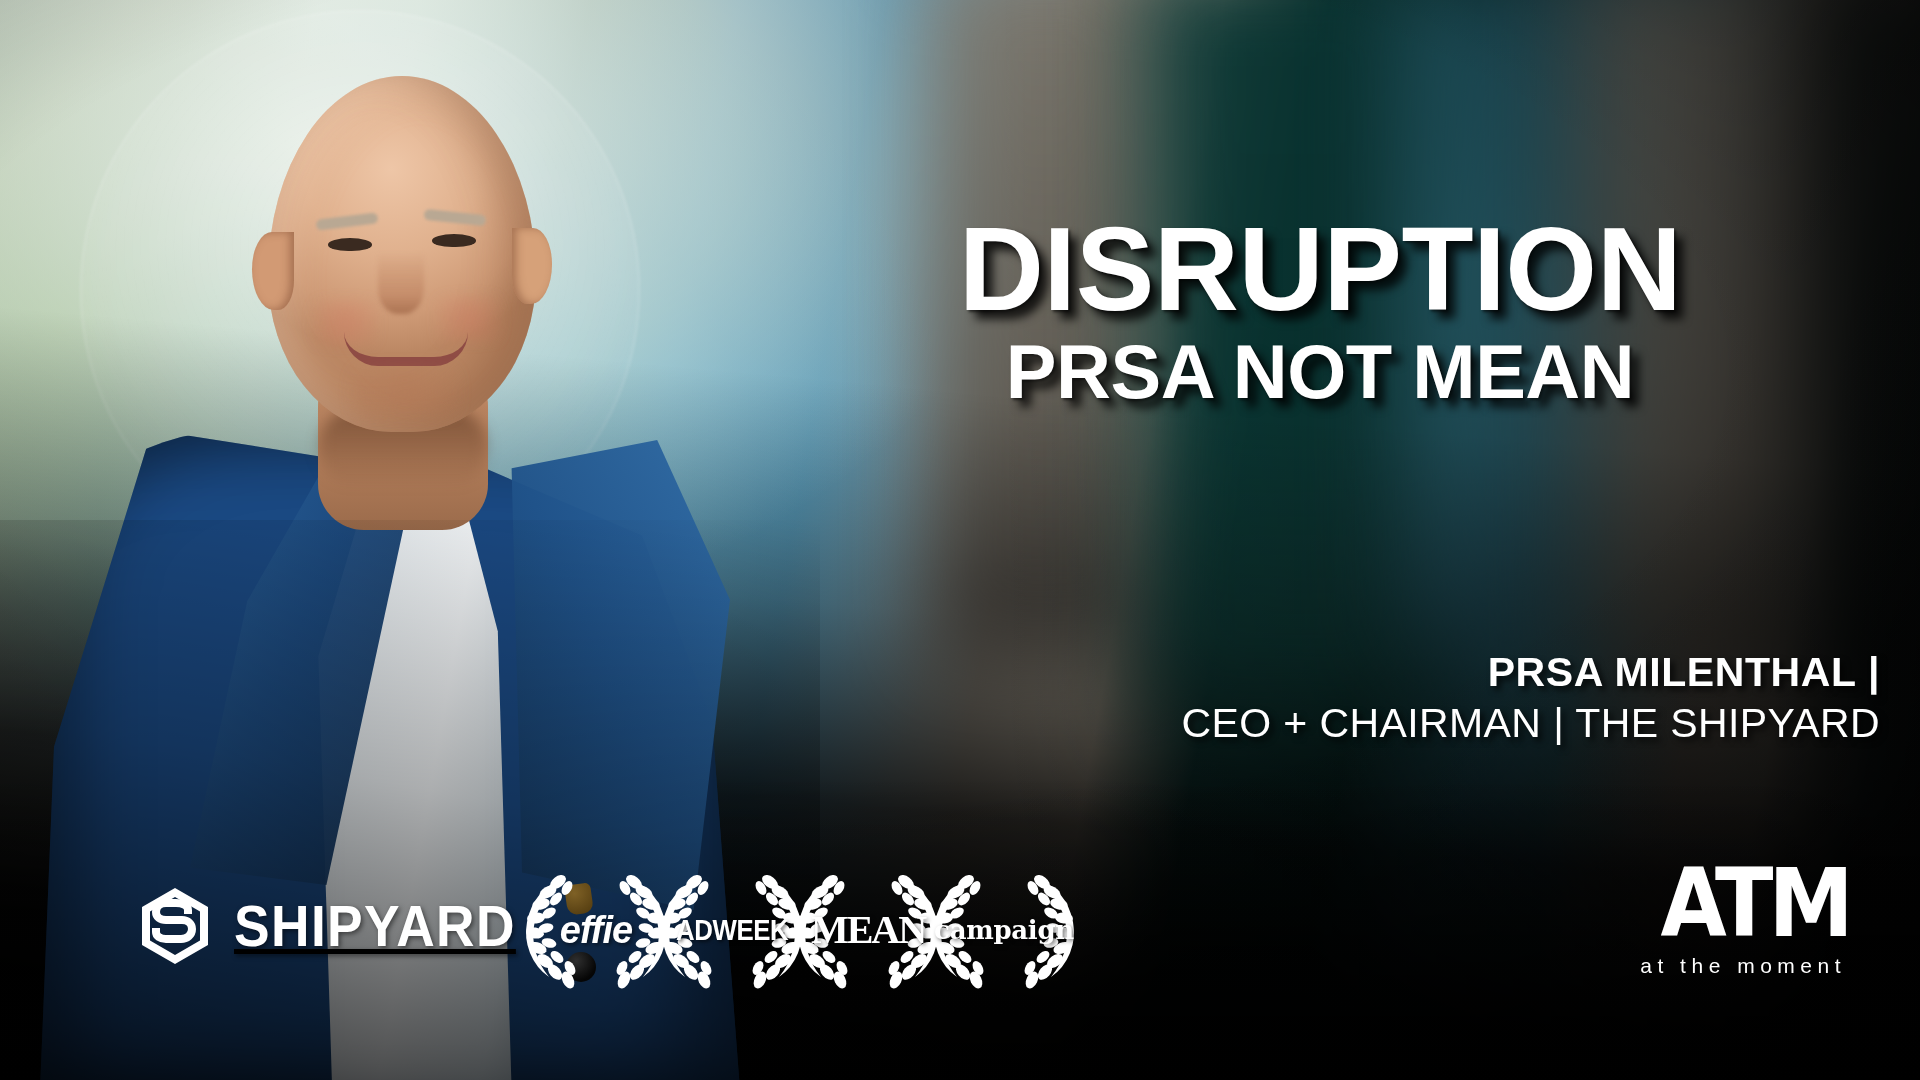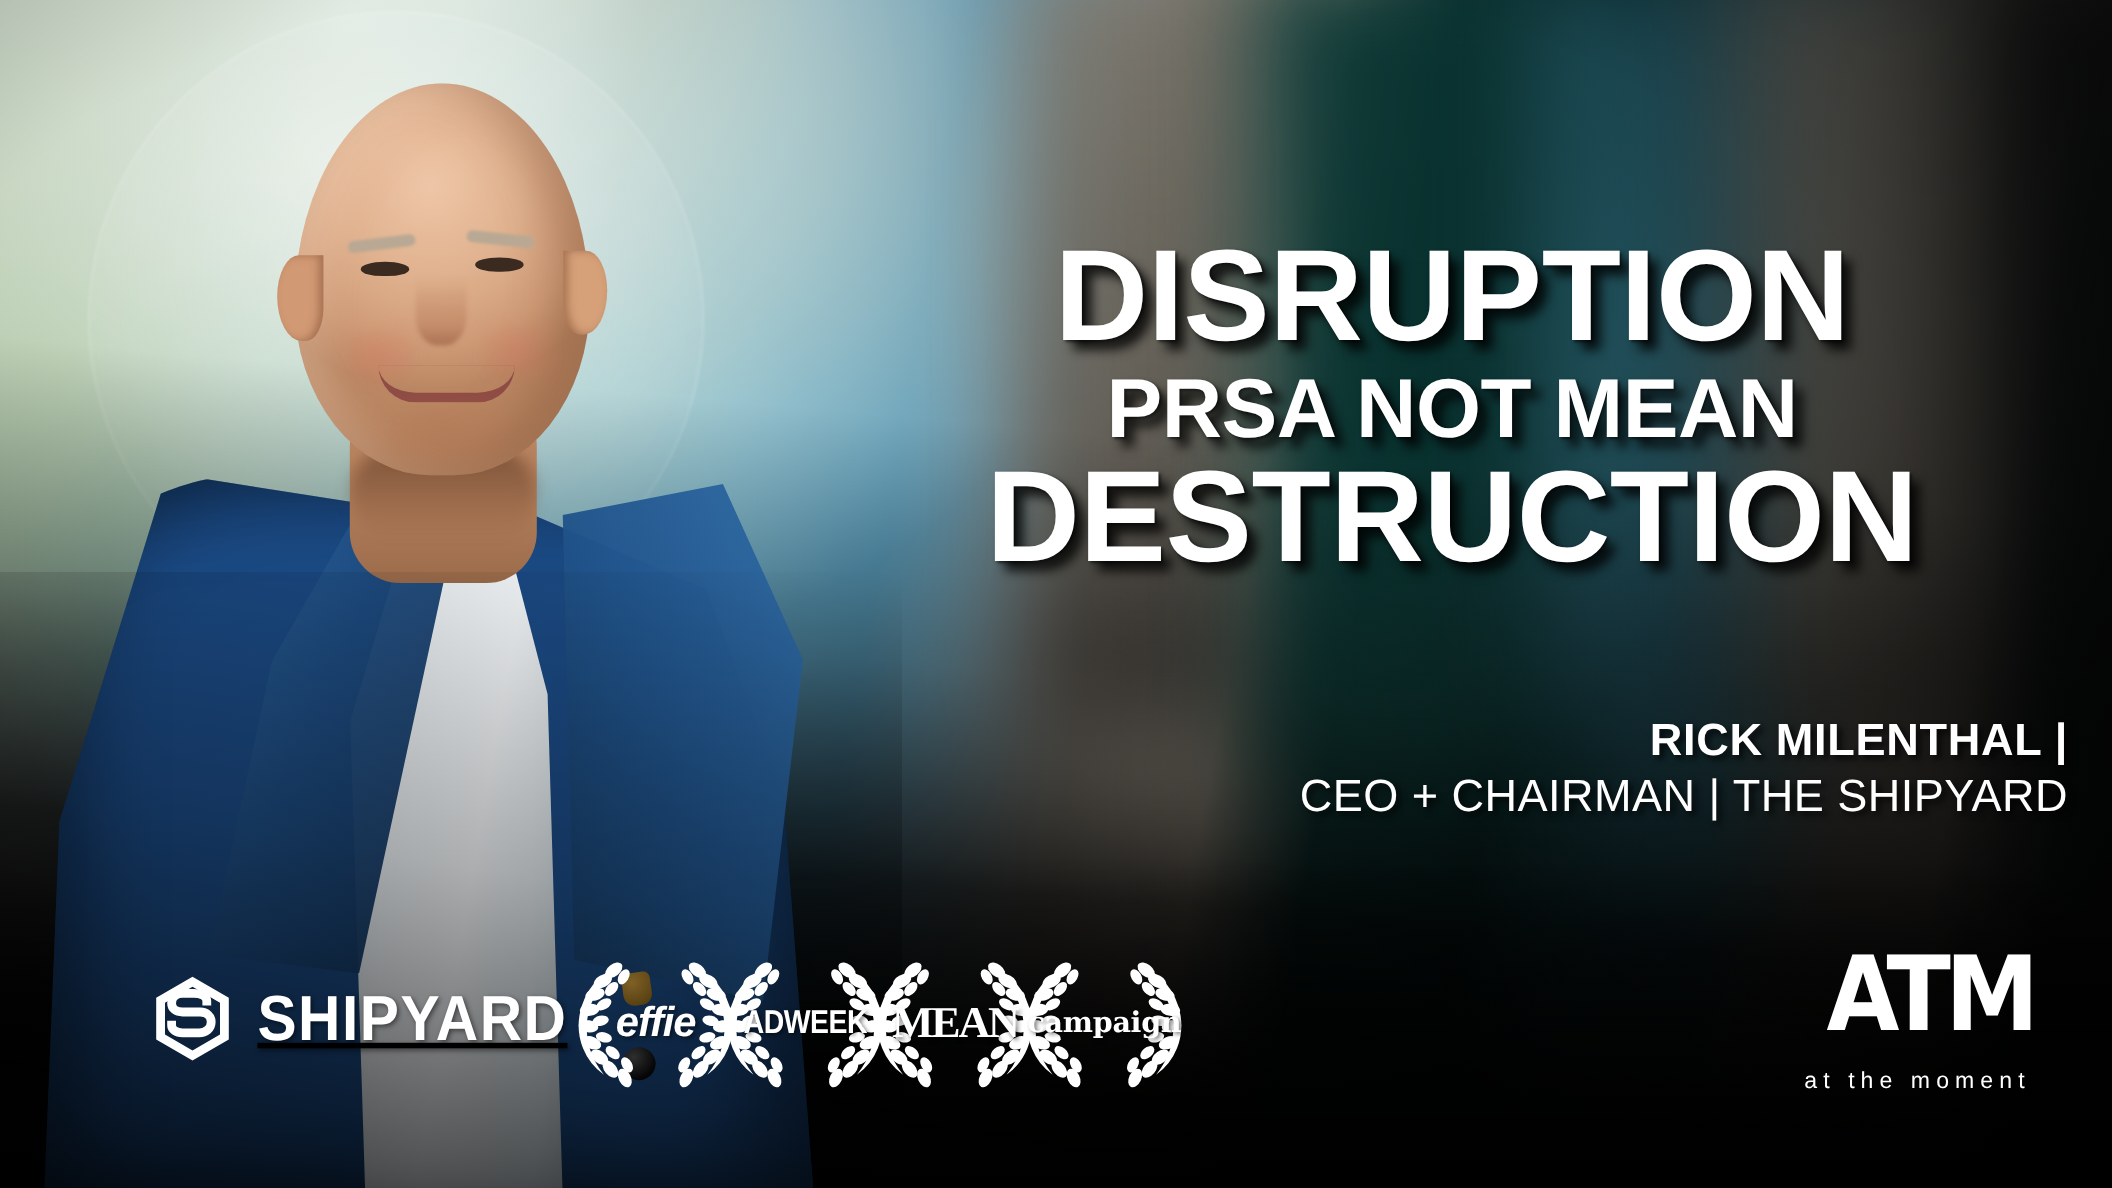--- a/index.html
+++ b/index.html
@@ -232,21 +232,21 @@
   
   #atm { position:absolute; left:1586px; top:866px; width:260px; text-align:right; }
   .atm-mark {
     color:#fff; font-size:84px; font-weight:bold;
     letter-spacing:-5px; line-height:0.92;
     font-family:"DejaVu Sans", sans-serif;
     transform:scaleY(1.12) scaleX(1.02);
   }
   .atm-tag {
     color:#fff; font-size:21px; letter-spacing:5.5px;
-    margin-top:28px; font-weight:normal;
+    margin-top:11px; font-weight:normal;
   }
 </style>
 </head>
 <body>
 
 <div id="stage">
 
   <div class="bg-layer bg-base"></div>
   <div class="bg-layer sh bg-col-greydark"></div>
   <div class="bg-layer sh bg-col-teal"></div>
@@ -279,25 +279,24 @@
     <div class="sh smile"></div>
     <div class="sh chin"></div>
     <div class="sh pin"></div>
     <div class="sh pin-dot"></div>
     <div class="subject-shade"></div>
   </div>
 
   <div id="headline">
     <div class="hl1">DISRUPTION</div>
     <div class="hl2">PRSA NOT MEAN</div>
-    <div class="hl3">DESTRUCTION</div>
   </div>
 
   <div id="attribution">
-    <div class="attr-name">RICK MILENTHAL |</div>
+    <div class="attr-name">PRSA MILENTHAL |</div>
     <div class="attr-role">CEO + CHAIRMAN | THE SHIPYARD</div>
   </div>
 
   <div id="shipyard">
     <span class="sy-mark">
       <svg viewBox="0 0 74 80" xmlns="http://www.w3.org/2000/svg">
         <path d="M37 2 L70 21 L70 59 L37 78 L4 59 L4 21 Z
                  M37 11 L12 25.5 L12 54.5 L37 69 L62 54.5 L62 25.5 Z" fill="#ffffff" fill-rule="evenodd"></path>
         <path d="M50 24 C50 19 44 17 38 17 L28 17 C22 17 18 21 18 26 C18 31 22 34 28 34 L44 34
                  C50 34 54 38 54 43 C54 49 49 53 43 53 L28 53 C22 53 18 50 18 46" fill="none" stroke="#ffffff" stroke-width="8" stroke-linecap="square"></path>

